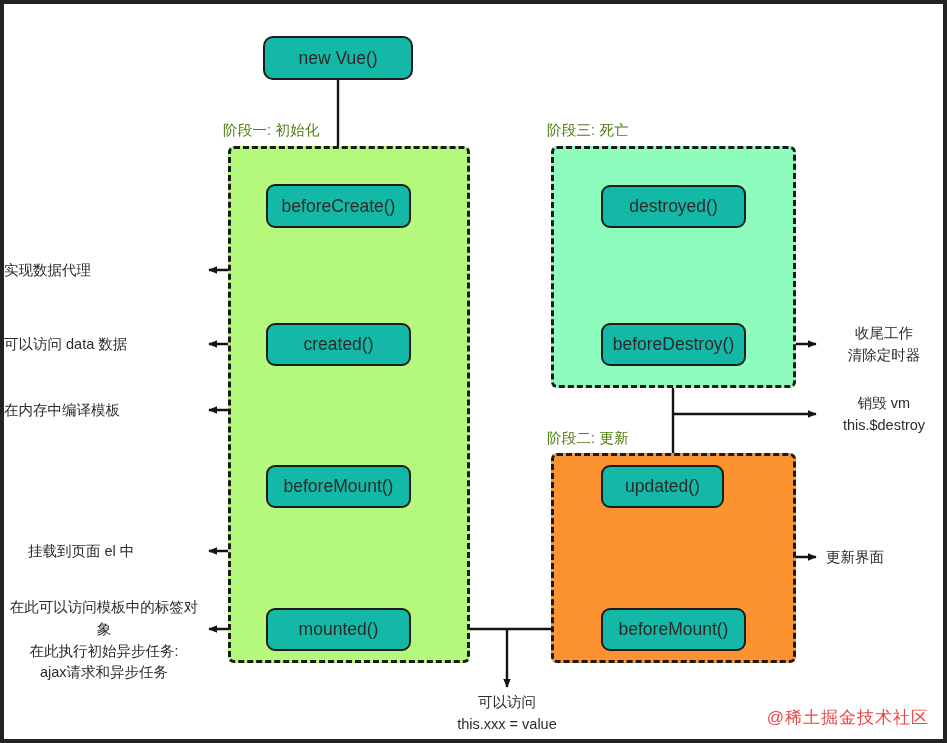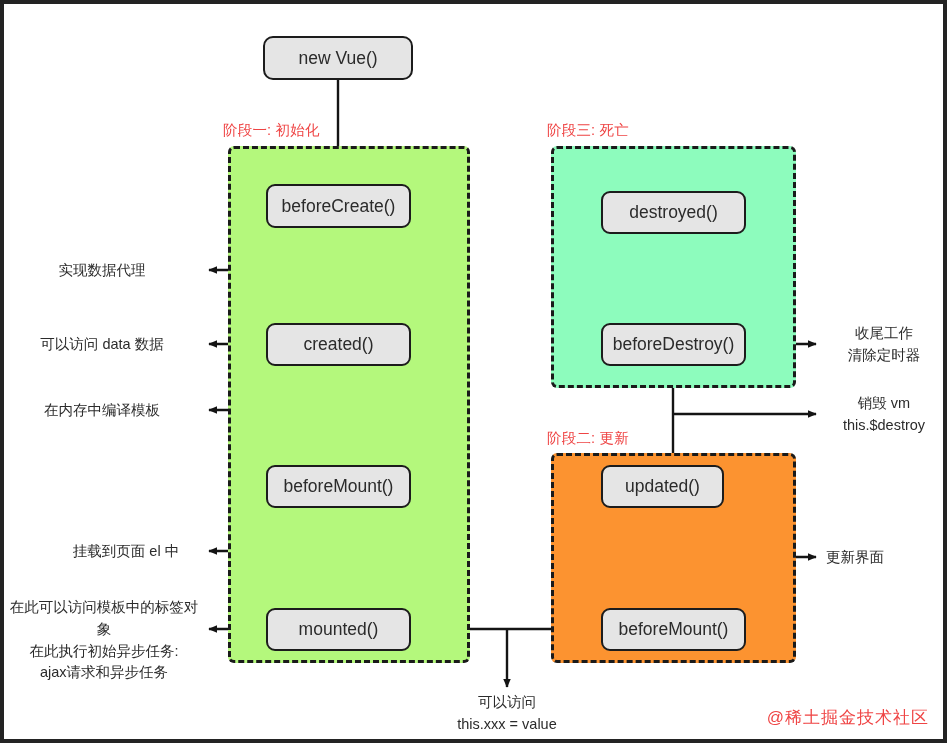--- a/index.html
+++ b/index.html
@@ -34,51 +34,51 @@
     border:3px dashed #1a1a1a;
     border-radius:6px;
   }
   .phase.init{ background:#b4f87c; }
   .phase.death{ background:#8dfcbd; }
   .phase.update{ background:#fc9330; }
 
   .phase-label{
     position:absolute;
     font-size:14.5px;
-    color:#ef4444;
+    color:#4d7c0f;
     white-space:nowrap;
     letter-spacing:.2px;
   }
 
   
   .hook{
     position:absolute;
     box-sizing:border-box;
-    background:#e5e5e5;
+    background:#14b8a6;
     border:2.6px solid #1c1c1c;
     border-radius:9px;
     display:flex;
     align-items:center;
     justify-content:center;
     font-size:17.5px;
     color:#2b2b2b;
     white-space:nowrap;
   }
   .hook.entry{ border-radius:10px; }
 
   
   .note{
     position:absolute;
     font-size:14.5px;
     line-height:1.5;
     color:#2b2b2b;
     white-space:pre-line;
   }
   .note.right-of{ text-align:left; }
-  .note.left-of{ text-align:center; }
+  .note.left-of{ text-align:left; }
   .note.center{ text-align:center; }
 
   .watermark{
     position:absolute;
     right:14px;
     bottom:10px;
     font-size:17px;
     color:#ef4444;
     letter-spacing:1px;
     white-space:nowrap;
@@ -144,21 +144,21 @@
     <div class="hook entry" style="left:259px; top:32px; width:150px; height:44px;">new Vue()</div>
 
     <div class="hook" style="left:262px; top:180px; width:145px; height:44px;">beforeCreate()</div>
 
     <div class="hook" style="left:262px; top:319px; width:145px; height:43px;">created()</div>
 
     <div class="hook" style="left:262px; top:461px; width:145px; height:43px;">beforeMount()</div>
 
     <div class="hook" style="left:262px; top:604px; width:145px; height:43px;">mounted()</div>
 
-    <div class="hook" style="left:597px; top:181px; width:145px; height:43px;margin-top:6px;">destroyed()</div>
+    <div class="hook" style="left:597px; top:181px; width:145px; height:43px;">destroyed()</div>
 
     <div class="hook" style="left:597px; top:319px; width:145px; height:43px;">beforeDestroy()</div>
 
     <div class="hook" style="left:597px; top:461px; width:123px; height:43px;">updated()</div>
 
     <div class="hook" style="left:597px; top:604px; width:145px; height:43px;">beforeMount()</div>
 
     <div class="note left-of" style="left:0px; top:256px; width:196px;">实现数据代理</div>
 
     <div class="note left-of" style="left:0px; top:330px; width:196px;">可以访问 data 数据</div>

